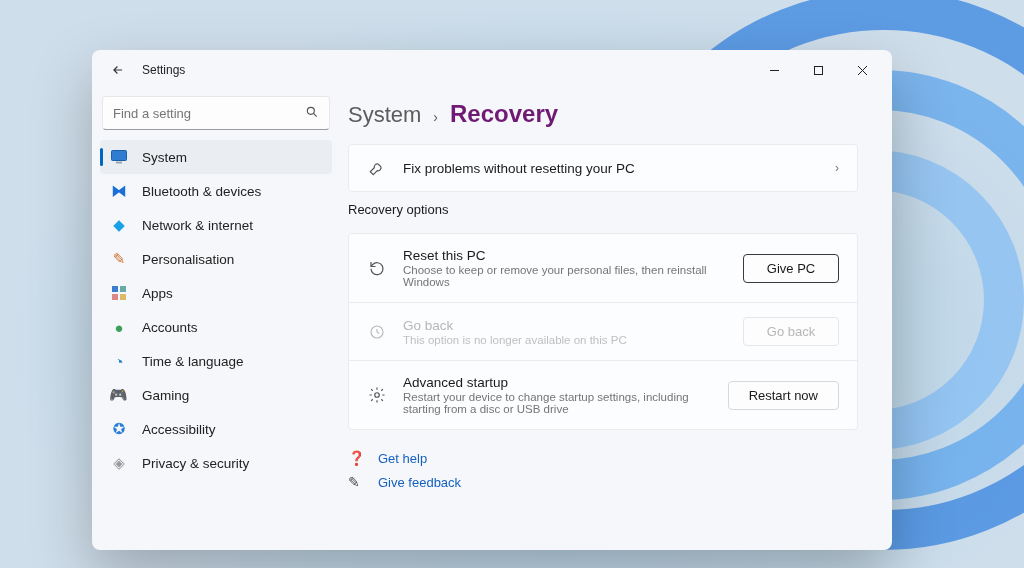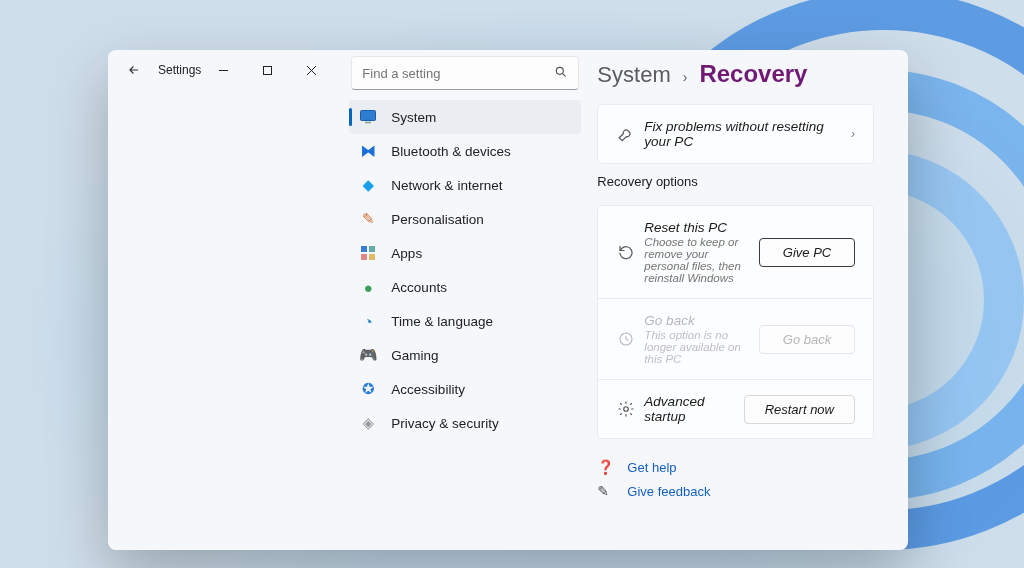--- a/index.html
+++ b/index.html
@@ -9,23 +9,23 @@
     position: relative;
   }
   
   .bloom { position:absolute; top:-40px; right:-80px; width:720px; height:720px; }
   .bloom .ring { position:absolute; border-radius:50%; border:40px solid rgba(20,110,220,.55); filter:blur(.5px); }
   .bloom .r1{ width:560px;height:560px; top:30px; right:-60px; border-color:rgba(0,100,220,.55);}
   .bloom .r2{ width:430px;height:430px; top:110px; right:10px; border-color:rgba(40,140,240,.5);}
   .bloom .r3{ width:300px;height:300px; top:190px; right:80px; border-color:rgba(90,170,250,.45);}
 
   .window {
-    position:absolute; top:50px; left:108px; width:800px; height:500px;
+    position:absolute; top:50px; left:92px; width:800px; height:500px;
     background:#f5f7fa; border-radius:8px; box-shadow:0 25px 60px rgba(0,0,0,.25);
-    overflow:hidden; display:flex; flex-direction:row;
+    overflow:hidden; display:flex; flex-direction:column;
   }
   .titlebar { display:flex; align-items:center; height:40px; padding:0 8px 0 14px; }
   .back-btn { width:24px; height:24px; display:flex; align-items:center; justify-content:center; font-size:14px; color:#333; cursor:default;}
   .title-text { font-size:12px; margin-left:12px; color:#222;}
   .win-controls { margin-left:auto; display:flex; }
   .win-controls div { width:44px; height:30px; display:flex; align-items:center; justify-content:center; font-size:11px; color:#222;}
   .win-controls svg{stroke:#222;}
 
   .body { flex:1; display:flex; overflow:hidden;}
   .sidebar { width:248px; padding:0 4px 10px 4px; overflow-y:auto;}
@@ -47,21 +47,21 @@
   .nav .nicon{width:18px; height:18px; margin-right:14px; display:flex; align-items:center; justify-content:center; font-size:15px;}
 
   .main{flex:1; padding:10px 34px 0 8px; overflow-y:auto;}
   .breadcrumb{display:flex; align-items:baseline; gap:12px; color:#5c5c5c; margin-bottom:8px;}
   .breadcrumb .seg{font-size:22px;}
   .breadcrumb .chev{font-size:14px;}
   .breadcrumb .cur{font-size:24px; font-weight:600; color:#701a75;}
   .subtitle{font-size:13px; color:#6a6a6a;}
 
   .card{background:#fcfdfe; border:1px solid #ebebed; border-radius:4px; margin-top:16px;}
-  .row{display:flex; align-items:center; padding:14px 18px; gap:8px;font-style:italic;}
+  .row{display:flex; align-items:center; padding:14px 18px; gap:16px;}
   .row + .row{border-top:1px solid #ebebed;}
   .ricon{width:20px; flex-shrink:0; color:#555; display:flex; justify-content:center;}
   .rtext{flex:1;}
   .rtitle{font-size:13.5px; color:#1a1a1a;}
   .rdesc{font-size:11.5px; color:#757575; margin-top:1px;}
   .row.disabled .rtitle,.row.disabled .rdesc,.row.disabled .ricon{color:#b7b7b9;}
   .row.disabled .rdesc{color:#bfbfc1;}
   .chev-r{color:#777; font-size:12px;}
   .pill{border:1px solid #d8d8da; background:#fdfdfe; border-radius:4px; padding:6px 20px; font-size:13px; color:#1a1a1a; min-width:96px; text-align:center;}
   .pill.primary{border:1.6px solid #3a3a3a;}
@@ -230,20 +230,21 @@
         </div>
         <div class="row">
           <div class="ricon">
               <svg width="18" height="18" viewBox="0 0 24 24" fill="none" stroke="#555" stroke-width="1.6">
                 <circle cx="12" cy="12" r="3"></circle>
                 <path d="M12 2v3M12 19v3M4.2 4.2l2.1 2.1M17.7 17.7l2.1 2.1M2 12h3M19 12h3M4.2 19.8l2.1-2.1M17.7 6.3l2.1-2.1"></path>
               </svg>
             </div>
           <div class="rtext">
             <div class="rtitle">Advanced startup</div>
+            <div class="rdesc">Restart your device to change startup settings, including starting from a disc or USB drive</div>
           </div>
           <div class="pill">Restart now</div>
         </div>
       </div>
 
       <div class="links">
         <a href="#">
             <span class="licon">❓</span>
             <span>Get help</span>
           </a>

